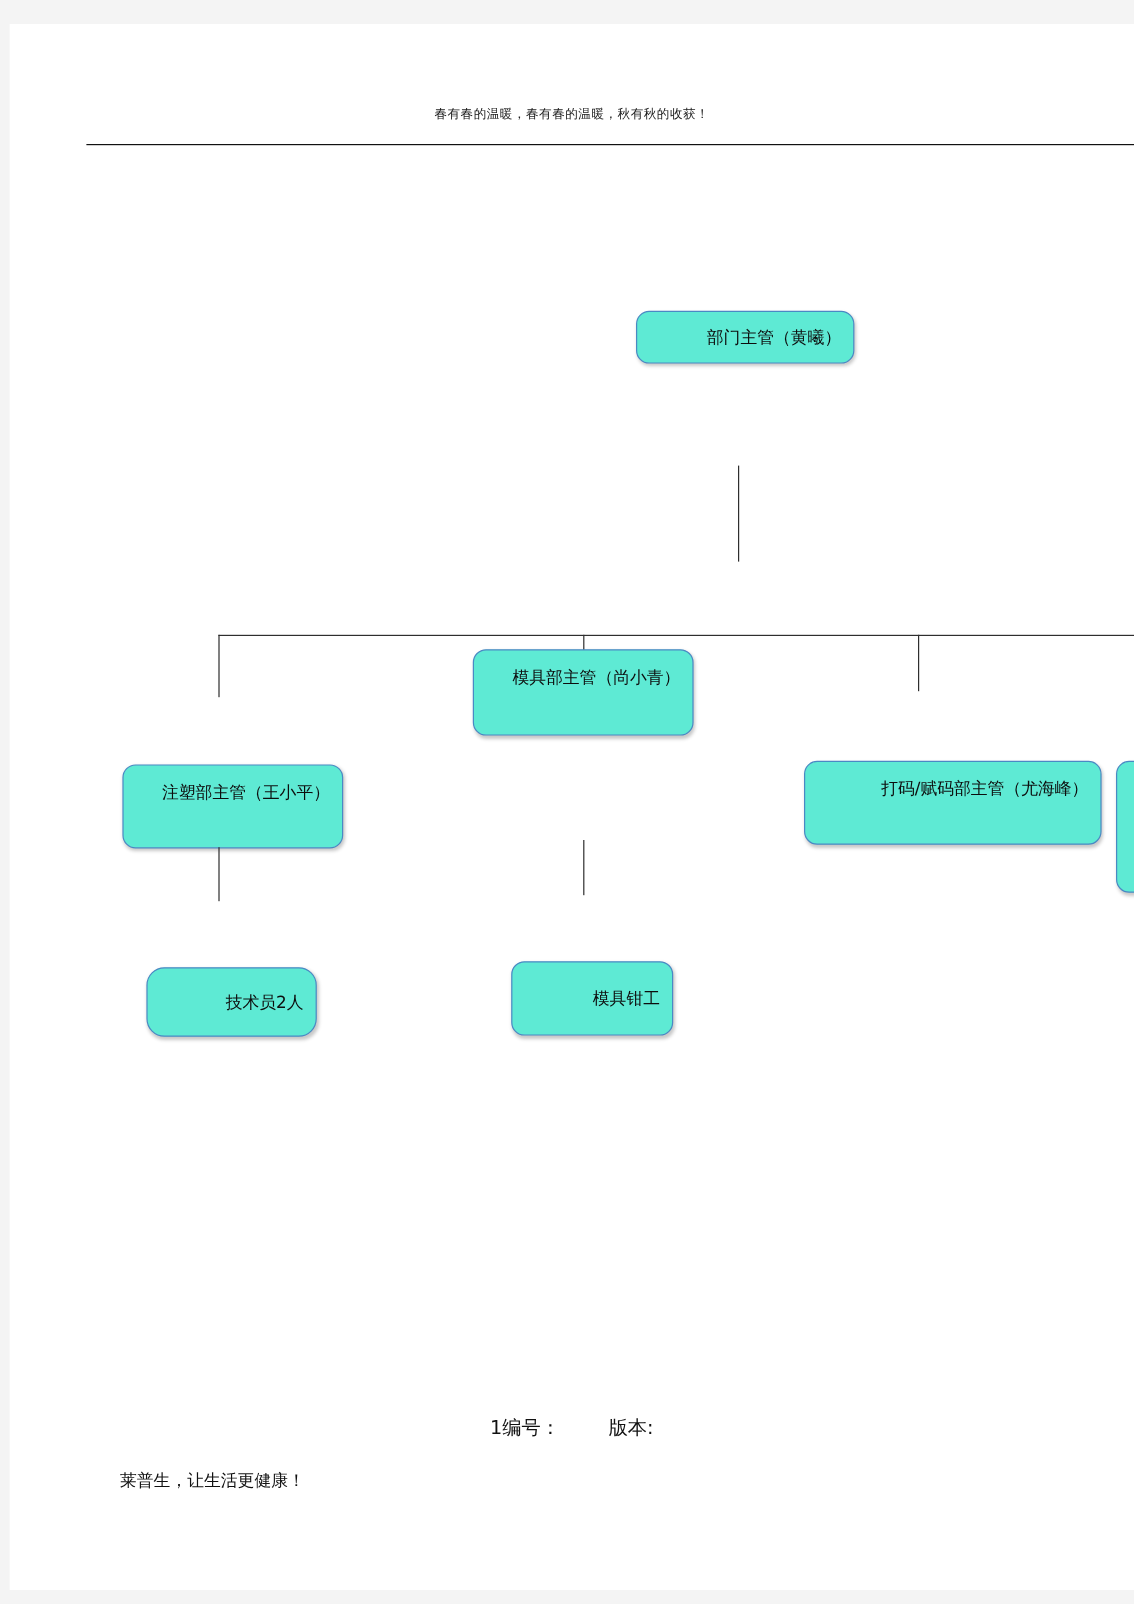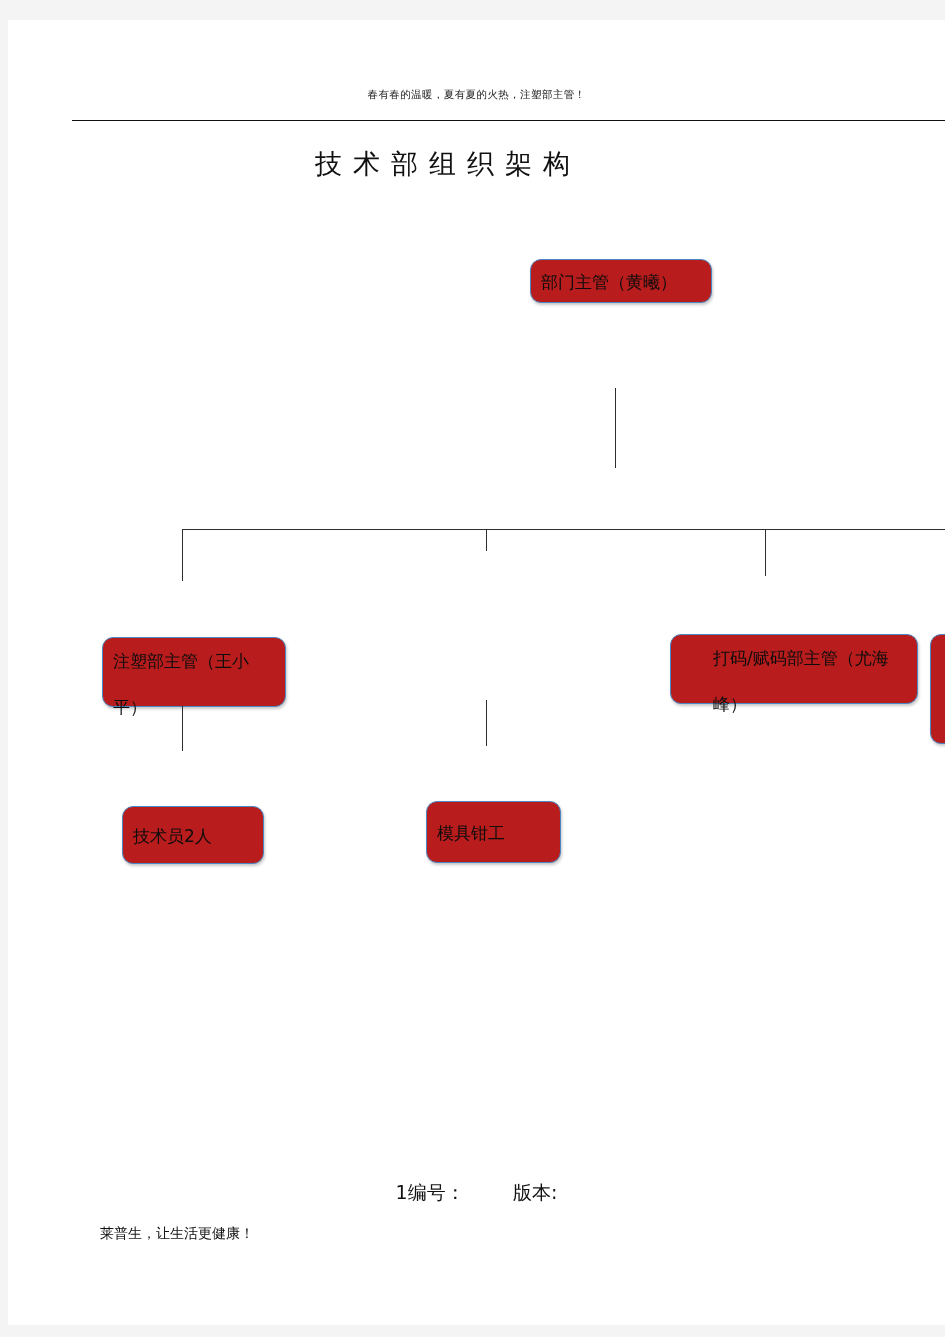--- a/index.html
+++ b/index.html
@@ -65,28 +65,28 @@
   #chart {
     position: absolute;
     left: 0;
     top: 0;
     width: 937px;
     height: 1305px;
   }
 
   .node {
     position: absolute;
-    background: #b91c1c;
+    background: #5eead4;
     border: 1px solid #4a89c4;
     border-radius: 11px;
     box-sizing: border-box;
     color: #0d0d0d;
-    font-size: 17px;
+    font-size: 14px;
     line-height: 44px;
-    text-align: left;
+    text-align: right;
     font-family: "DejaVu Sans", "Liberation Sans", sans-serif;
     box-shadow: 1px 2px 3px rgba(0,0,0,0.22);
     overflow: visible;
     white-space: normal;
   }
   .node .lbl {
     display: block;
     padding: 0 10px;
   }
   .node.two-line .lbl {
@@ -105,44 +105,43 @@
     border-top: 1.6px solid #2e2e2e;
   }
 
   
   .footer-code {
     position: absolute;
     left: 0;
     top: 1160px;
     width: 937px;
     text-align: center;
-    font-size: 19px;
+    font-size: 16px;
     color: #111;
     white-space: pre;
     font-family: "DejaVu Sans", "Liberation Sans", sans-serif;
   }
   .footer-slogan {
     position: absolute;
     left: 92px;
     top: 1205px;
     font-size: 14px;
     color: #111;
     font-family: "DejaVu Sans", "Liberation Sans", sans-serif;
     white-space: nowrap;
   }
 </style>
 </head>
 <body>
 
 <div id="page">
 
-  <div class="hdr-note">春有春的温暖，夏有夏的火热，注塑部主管！</div>
+  <div class="hdr-note">春有春的温暖，春有春的温暖，秋有秋的收获！</div>
   <div class="hdr-rule"></div>
 
-  <div class="doc-title">技术部组织架构</div>
 
   <div id="chart">
 
     <div class="node" style="left:522px; top:239px; width:182px; height:44px;">
       <span class="lbl">部门主管（黄曦）</span>
     </div>
 
     <div class="ln-v" style="left:607px; top:368px; height:80px;"></div>
 
     <div class="ln-h" style="left:174px; top:509px; width:763px;"></div>
@@ -150,33 +149,36 @@
     <div class="ln-v" style="left:174px; top:509px; height:52px;"></div>
 
     <div class="ln-v" style="left:478px; top:509px; height:22px;"></div>
 
     <div class="ln-v" style="left:757px; top:509px; height:47px;"></div>
 
     <div class="node two-line" style="left:94px; top:617px; width:184px; height:70px;">
       <span class="lbl">注塑部主管（王小平）</span>
     </div>
 
+    <div class="node two-line" style="left:386px; top:521px; width:184px; height:72px;">
+      <span class="lbl">模具部主管（尚小青）</span>
+    </div>
 
     <div class="node two-line" style="left:662px; top:614px; width:248px; height:70px;padding-left:32px;">
       <span class="lbl">打码/赋码部主管（尤海峰）</span>
     </div>
 
     <div class="node" style="left:922px; top:614px; width:70px; height:110px; border-radius:11px;">
       <span class="lbl"></span>
     </div>
 
     <div class="ln-v" style="left:174px; top:686px; height:45px;"></div>
     <div class="ln-v" style="left:478px; top:680px; height:46px;"></div>
 
-    <div class="node" style="left:114px; top:786px; width:142px; height:58px; line-height:58px;">
+    <div class="node" style="left:114px; top:786px; width:142px; height:58px; line-height:58px;border-radius:15px;">
       <span class="lbl">技术员2人</span>
     </div>
 
     <div class="node" style="left:418px; top:781px; width:135px; height:62px; line-height:62px;">
       <span class="lbl">模具钳工</span>
     </div>
 
   </div>
 
   <div class="footer-code">1编号：        版本:</div>

